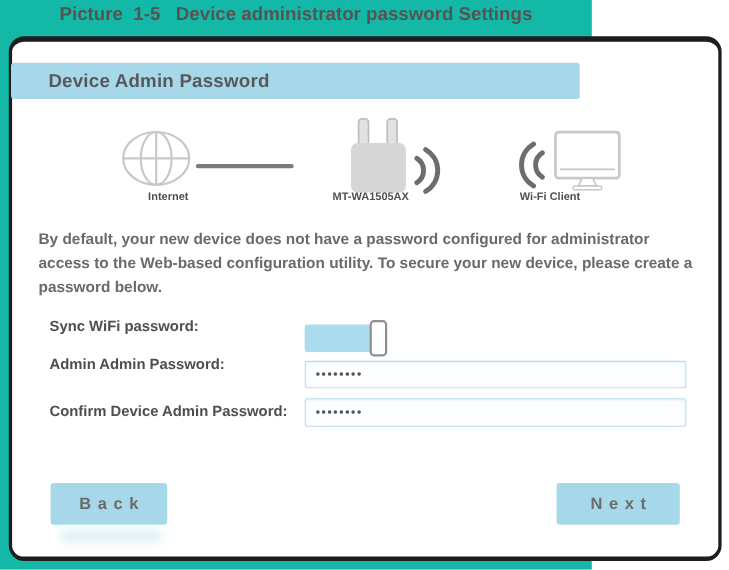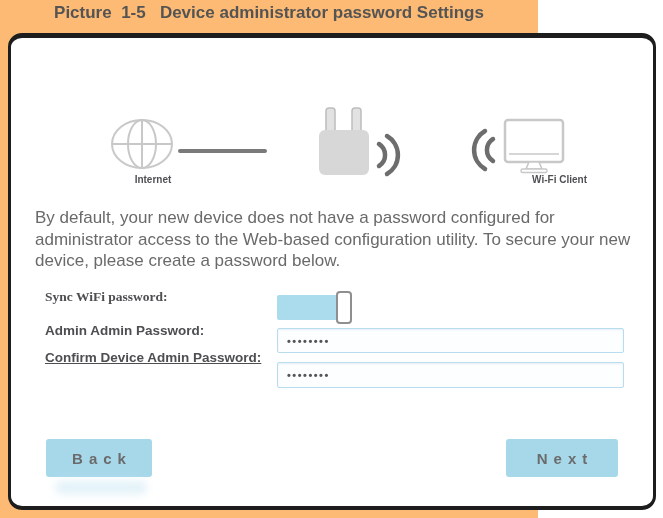--- a/index.html
+++ b/index.html
@@ -1,40 +1,40 @@
 <!DOCTYPE html>
 <html><head>
 <meta charset="utf-8">
 <style>
   * { margin:0; padding:0; box-sizing:border-box; }
   html,body { width:663px; height:518px; background:#ffffff; overflow:hidden;
               font-family:"Liberation Sans", sans-serif; }
-  .page { position:relative; width:538px; height:518px; background:#fdba74; }
+  .page { position:relative; width:538px; height:518px; background:#14b8a6; }
 
   .caption { position:absolute; top:3px; left:0; width:100%; text-align:center;
              font-size:17px; font-weight:700; color:#545454; white-space:pre; }
 
   .window { position:absolute; left:8px; top:33px; width:648px; height:477px;
             background:#fff; border:3px solid #1d1d1d; border-top-width:5px;
             border-bottom-width:4px; border-radius:14px; }
   .win-inner { position:absolute; left:0; top:0; width:642px; height:468px; }
 
   .header-bar { position:absolute; left:-1px; top:19px; width:517px; height:33px;
                 background:#a7d8ea; border-radius:3px; display:flex; align-items:center; }
   .header-bar span { margin-left:34px; font-size:17px; font-weight:700; color:#57585a;
                      letter-spacing:.2px; }
 
   .node-label { position:absolute; text-align:center; font-size:10px; font-weight:700;
                 color:#4f5052; }
   .icon-svg { position:absolute; }
   .connector { position:absolute; left:167px; top:111px; width:89px; height:4px;
                background:#7a7a7a; border-radius:2px; }
 
-  .desc { position:absolute; left:24px; top:169px; width:597px; font-size:17px;
-          line-height:21.5px; color:#6a6a6a; }
+  .desc { position:absolute; left:24px; top:169px; width:597px; font-size:14px;
+          line-height:21.5px; color:#6a6a6a;font-weight:bold; }
 
   .form-label { position:absolute; left:34px; font-size:13.5px; font-weight:700;
                 color:#4d4e50; }
   .toggle-track { position:absolute; left:266px; top:257px; width:66px; height:25px;
                   background:#abdcee; border-radius:2px; cursor:pointer; }
   .toggle-knob { position:absolute; left:59px; top:-4px; width:16px; height:33px;
                  background:#ffffff; border:2px solid #8f8f8f; border-radius:4px; }
 
   .pw-input { position:absolute; left:266px; width:347px; height:25px;
               border:1px solid #b8ddef; border-radius:2px; background:#fdfeff;
@@ -54,20 +54,23 @@
 </head>
 <body>
 
 <div class="page">
 
   <div class="caption">Picture  1-5   Device administrator password Settings</div>
 
   <div class="window">
     <div class="win-inner">
 
+      <div class="header-bar">
+        <span>Device Admin Password</span>
+      </div>
 
       <svg class="icon-svg" style="left:99px; top:80px;" width="64" height="52" viewBox="0 0 64 52">
         <g fill="none" stroke="#c8c8c8" stroke-width="2">
           <ellipse cx="32" cy="26" rx="30" ry="24"></ellipse>
           <ellipse cx="32" cy="26" rx="14" ry="24"></ellipse>
           <line x1="32" y1="2" x2="32" y2="50"></line>
           <line x1="2" y1="26" x2="62" y2="26"></line>
         </g>
       </svg>
       <div class="node-label" style="left:92px; top:136px; width:100px;">Internet</div>
@@ -76,46 +79,47 @@
 
       <svg class="icon-svg" style="left:288px; top:68px;" width="120" height="72" viewBox="0 0 120 72">
         <rect x="27" y="2" width="9" height="29" rx="3" fill="#e2e2e2" stroke="#bdbdbd" stroke-width="1.5"></rect>
         <rect x="53" y="2" width="9" height="29" rx="3" fill="#e2e2e2" stroke="#bdbdbd" stroke-width="1.5"></rect>
         <rect x="20" y="24" width="50" height="45" rx="6" fill="#d7d7d7"></rect>
         <g fill="none" stroke="#6d6d6d" stroke-width="4.5" stroke-linecap="round">
           <path d="M80 38 a 13 13 0 0 1 0 22"></path>
           <path d="M88 30 a 22 22 0 0 1 0 38"></path>
         </g>
       </svg>
+      <div class="node-label" style="left:246px; top:136px; width:160px;">MT-WA1505AX</div>
 
       <svg class="icon-svg" style="left:452px; top:76px;" width="108" height="62" viewBox="0 0 108 62">
         <g fill="none" stroke="#6d6d6d" stroke-width="4.5" stroke-linecap="round">
           <path d="M22 17 a 22 22 0 0 0 0 38"></path>
           <path d="M30 25 a 13 13 0 0 0 0 22"></path>
         </g>
         <g>
           <rect x="42" y="6" width="58" height="42" rx="3" fill="#ffffff" stroke="#c8c8c8" stroke-width="2.5"></rect>
           <line x1="46" y1="40" x2="96" y2="40" stroke="#c8c8c8" stroke-width="1.6"></line>
           <path d="M66 48 h10 l3 7 h-16 z" fill="#ffffff" stroke="#c8c8c8" stroke-width="1.6"></path>
           <rect x="58" y="55" width="26" height="3.5" rx="1.5" fill="#ffffff" stroke="#c8c8c8" stroke-width="1.4"></rect>
         </g>
       </svg>
-      <div class="node-label" style="left:436px; top:136px; width:140px;text-align:right;">Wi-Fi Client</div>
+      <div class="node-label" style="left:419px; top:136px; width:140px;">Wi-Fi Client</div>
 
       <p class="desc">By default, your new device does not have a password configured for administrator access to the Web-based configuration utility. To secure your new device, please create a password below.</p>
 
-      <div class="form-label" style="top:251px;font-family:Liberation Serif, serif;">Sync WiFi password:</div>
+      <div class="form-label" style="top:251px;">Sync WiFi password:</div>
       <div class="toggle-track">
         <div class="toggle-knob"></div>
       </div>
 
       <div class="form-label" style="top:285px;">Admin Admin Password:</div>
       <input class="pw-input" style="top: 290px;" type="text" value="••••••••">
 
-      <div class="form-label" style="top:312px;text-decoration:underline;">Confirm Device Admin Password:</div>
+      <div class="form-label" style="top:328px;">Confirm Device Admin Password:</div>
       <input class="pw-input" style="top: 324px; height: 26px;" type="text" value="••••••••">
 
       <button class="btn btn-back">Back</button>
       <button class="btn btn-next">Next</button>
 
       <div class="reflection"></div>
 
     </div>
   </div>
 </div>

